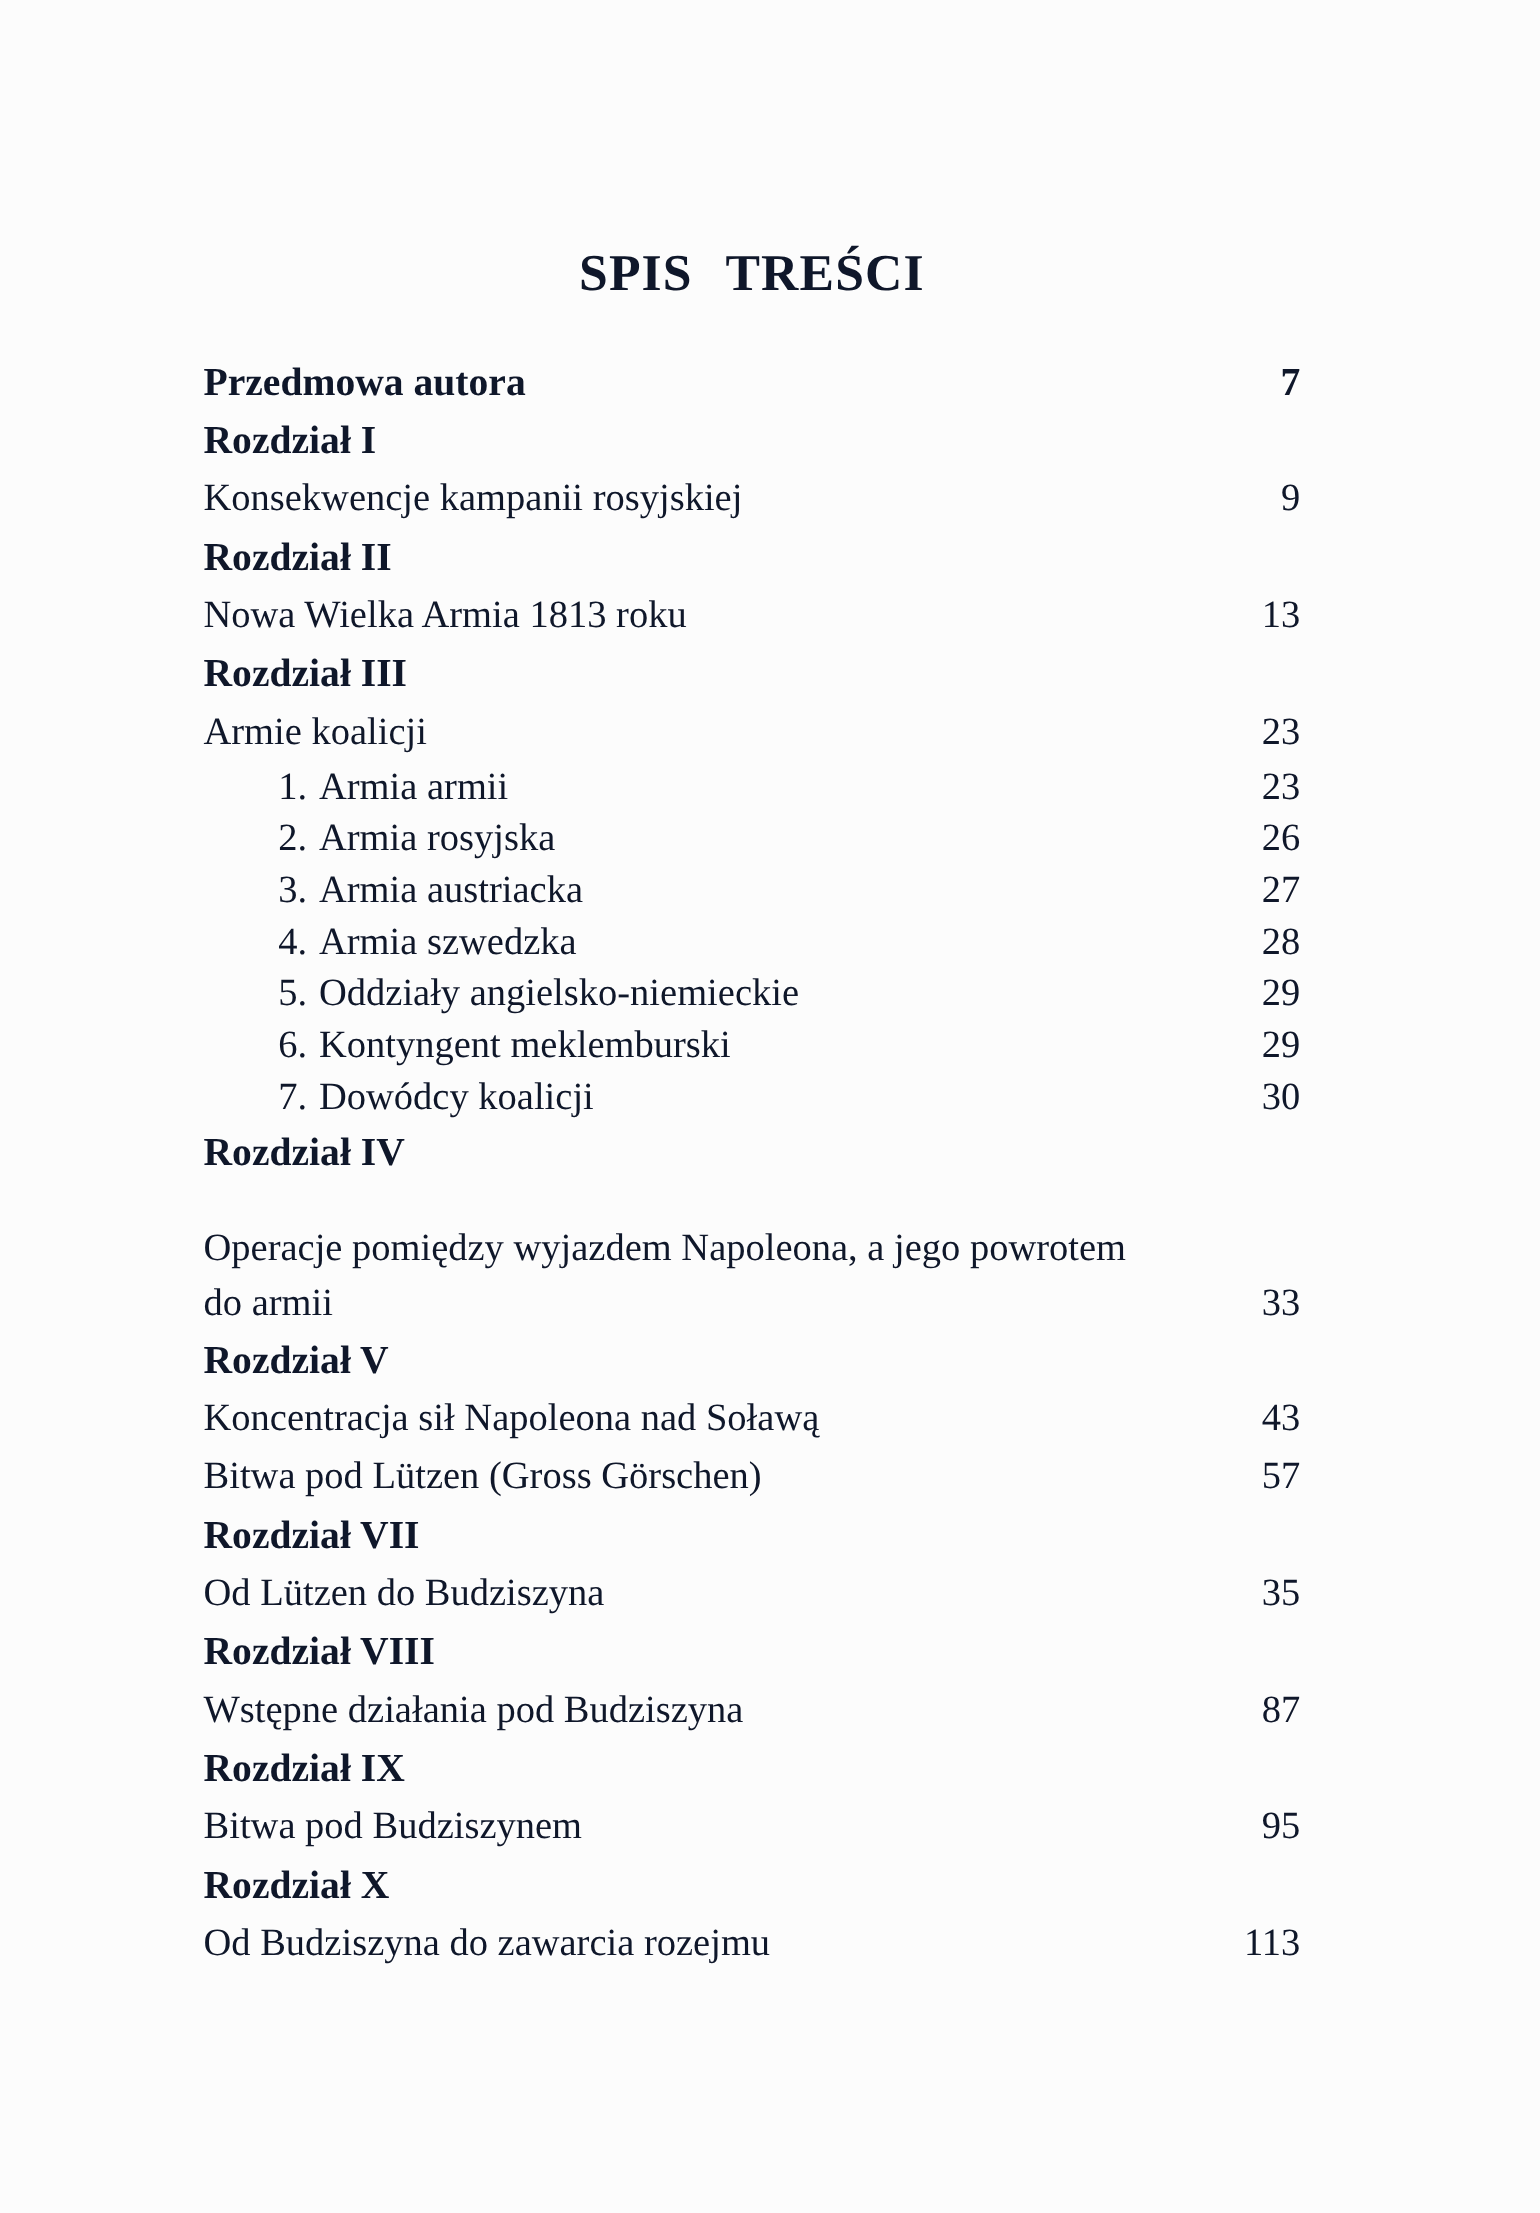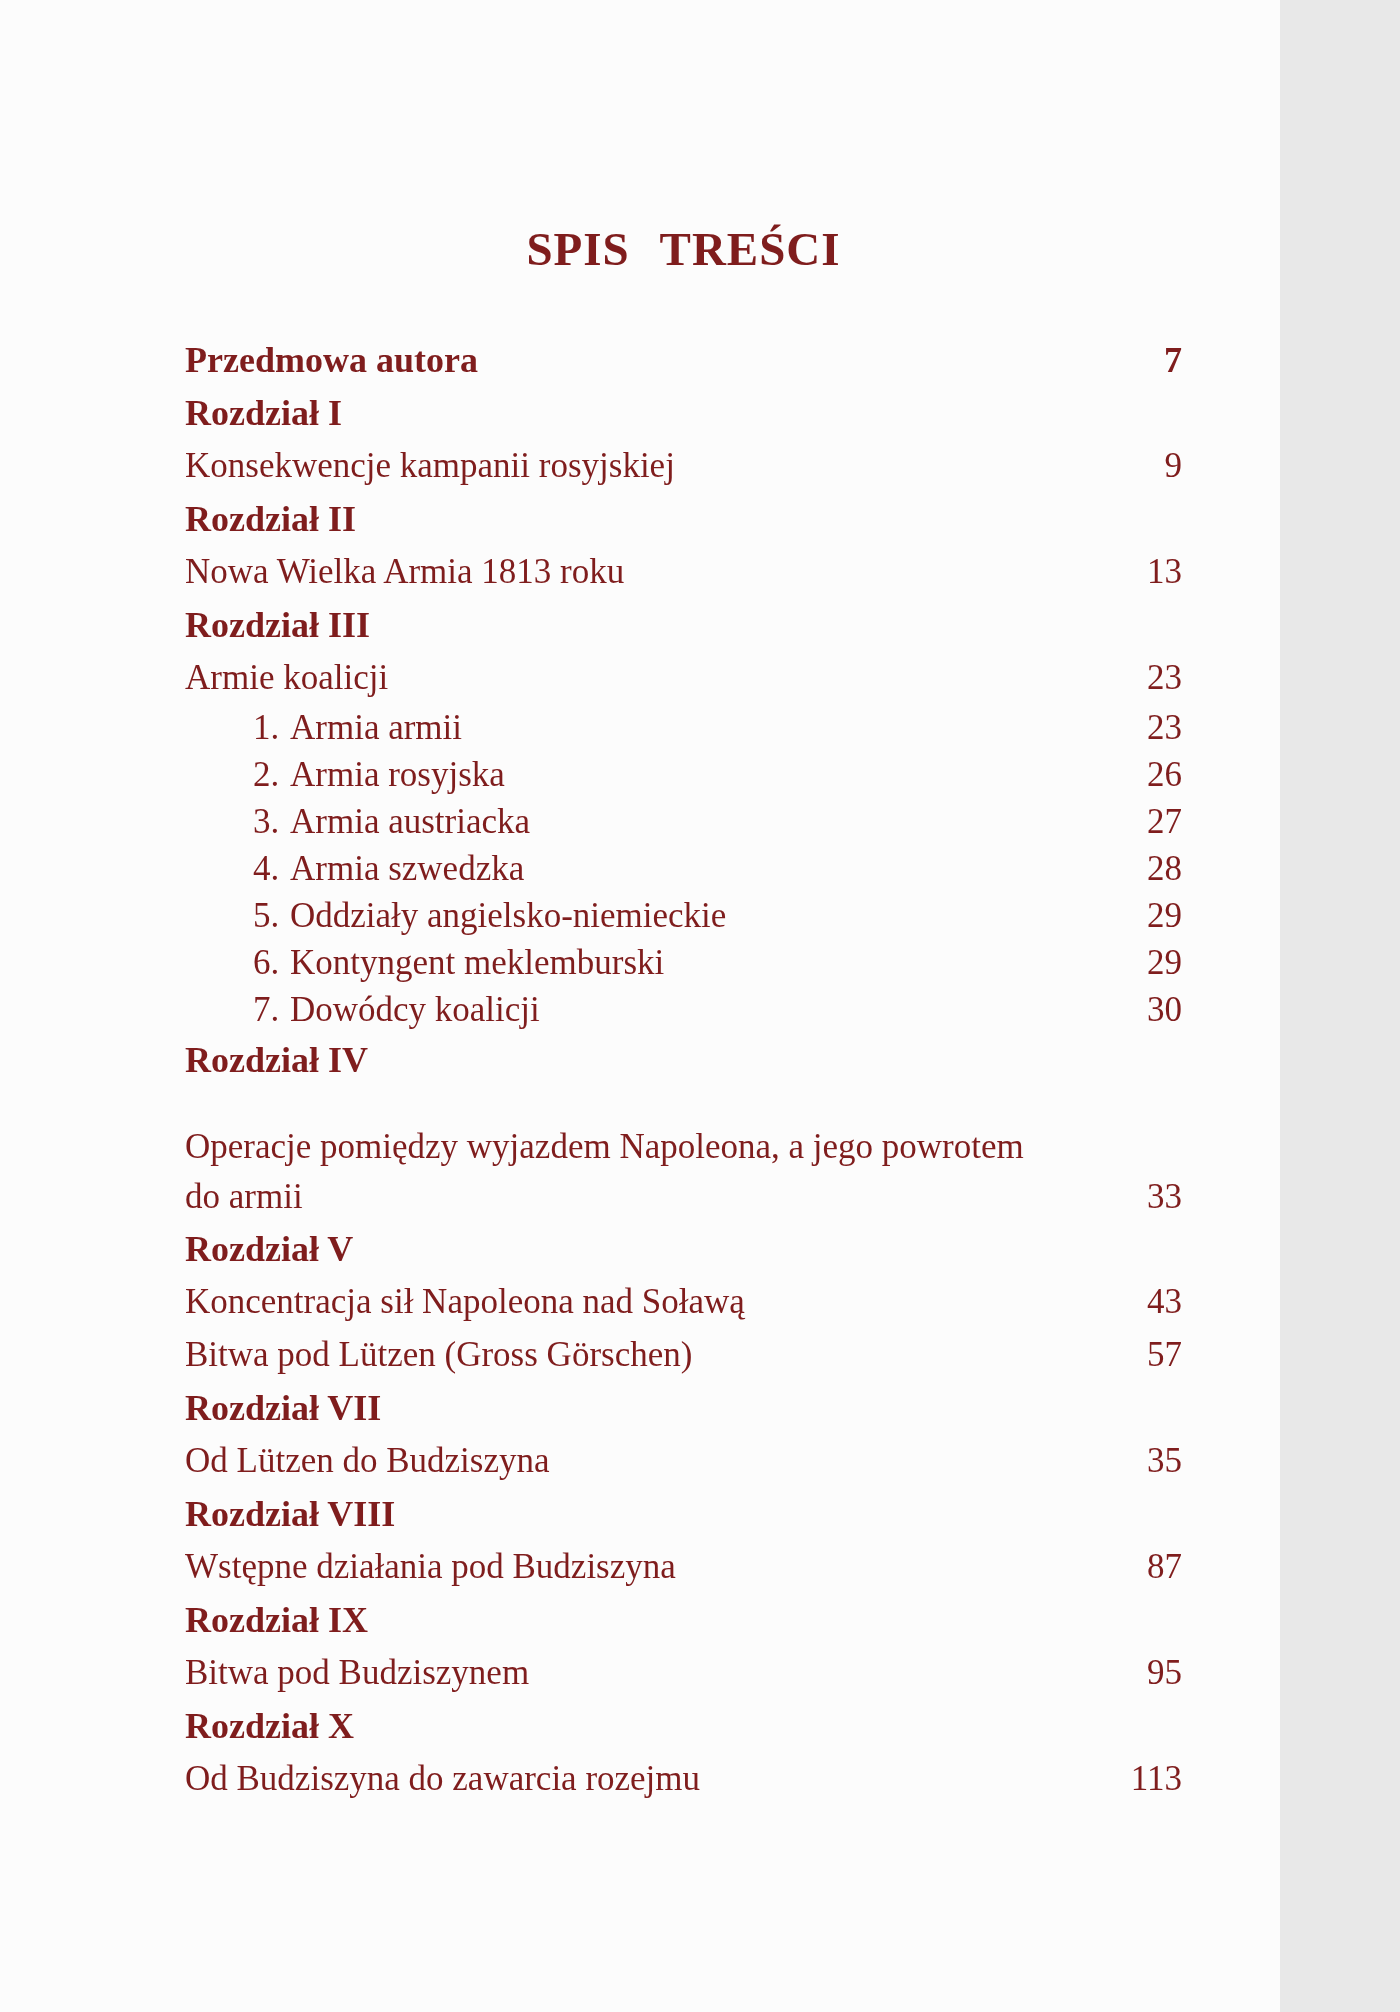--- a/index.html
+++ b/index.html
@@ -2,43 +2,43 @@
 <html><head>
 <meta charset="utf-8">
 <style>
   html, body {
     margin: 0;
     padding: 0;
     background: #e8e8e8;
   }
   .page {
     position: relative;
-    width: 1280px;
+    width: 1400px;
     height: 2012px;
     background: #fcfcfc;
-    color: #7f1d1d;
+    color: #0f172a;
     font-family: "Liberation Serif", serif;
     overflow: hidden;
   }
   .title {
     position: absolute;
     top: 220px;
     left: 185px;
     width: 997px;
     margin: 0;
     text-align: center;
     font-size: 47px;
     font-weight: bold;
     letter-spacing: 1px;
     word-spacing: 18px;
     line-height: 58px;
   }
   .toc {
     position: absolute;
-    top: 333px;
+    top: 320px;
     left: 185px;
     width: 997px;
     font-size: 35px;
   }
   .row {
     display: flex;
     justify-content: space-between;
     align-items: center;
     height: 53px;
     white-space: nowrap;

